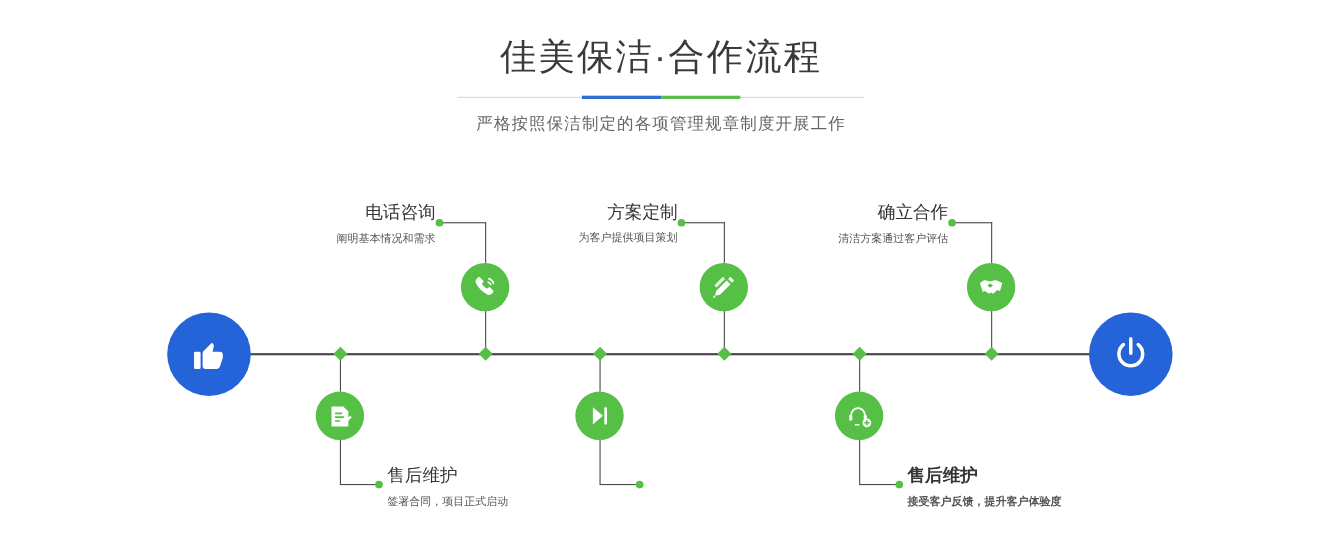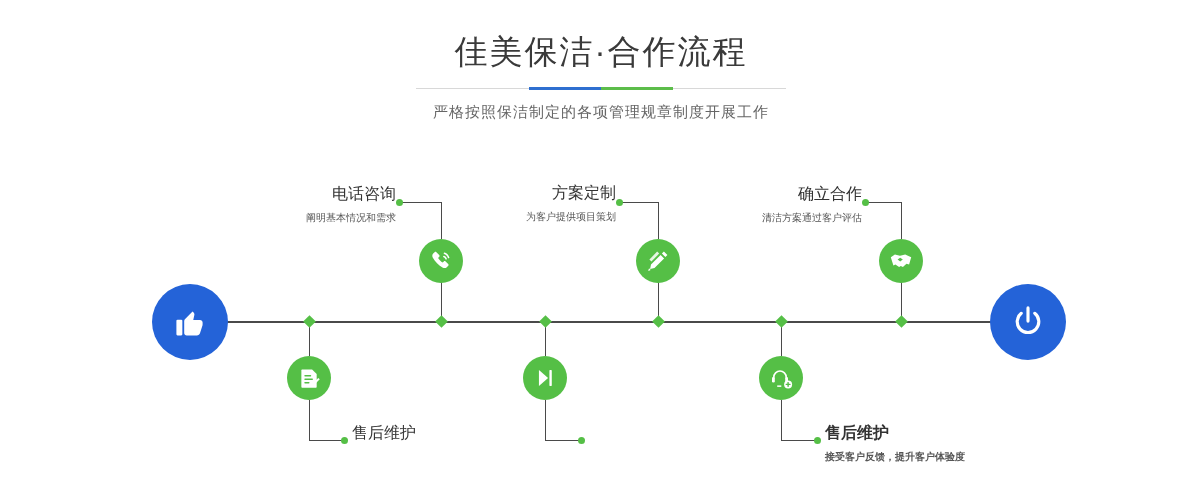--- a/index.html
+++ b/index.html
@@ -231,20 +231,21 @@
             <rect x="6.6" y="8.4" width="7.2" height="1.5" rx="0.7"></rect>
             <rect x="6.6" y="12" width="9" height="1.5" rx="0.7"></rect>
             <rect x="6.6" y="15.6" width="5.4" height="1.5" rx="0.7"></rect>
           </g>
           <path d="M21.2 11.4l1.5 1.5-5.4 5.4-2 0.5 0.5-2z" fill="#ffffff"></path>
         </svg>
       </span>
     </div>
     <div class="lbl" style="left:352px; top:262px; width:300px;">
       <div class="t">售后维护</div>
+      <div class="d">签署合同，项目正式启动</div>
     </div>
 
     <div class="conn v-line" style="left:658px; top:121px; height:41px;"></div>
     <div class="conn v-line" style="left:658px; top:42px; height:37px;"></div>
     <div class="conn h-line" style="left:620px; top:42px; width:39px;"></div>
     <div class="dot" style="left:616px; top:39px;"></div>
     <div class="diamond" style="left:654px; top:157px;"></div>
     <div class="step-node" style="left:636px; top:79px;">
       <span>
         <svg width="24" height="24" viewBox="0 0 24 24" fill="#ffffff">

